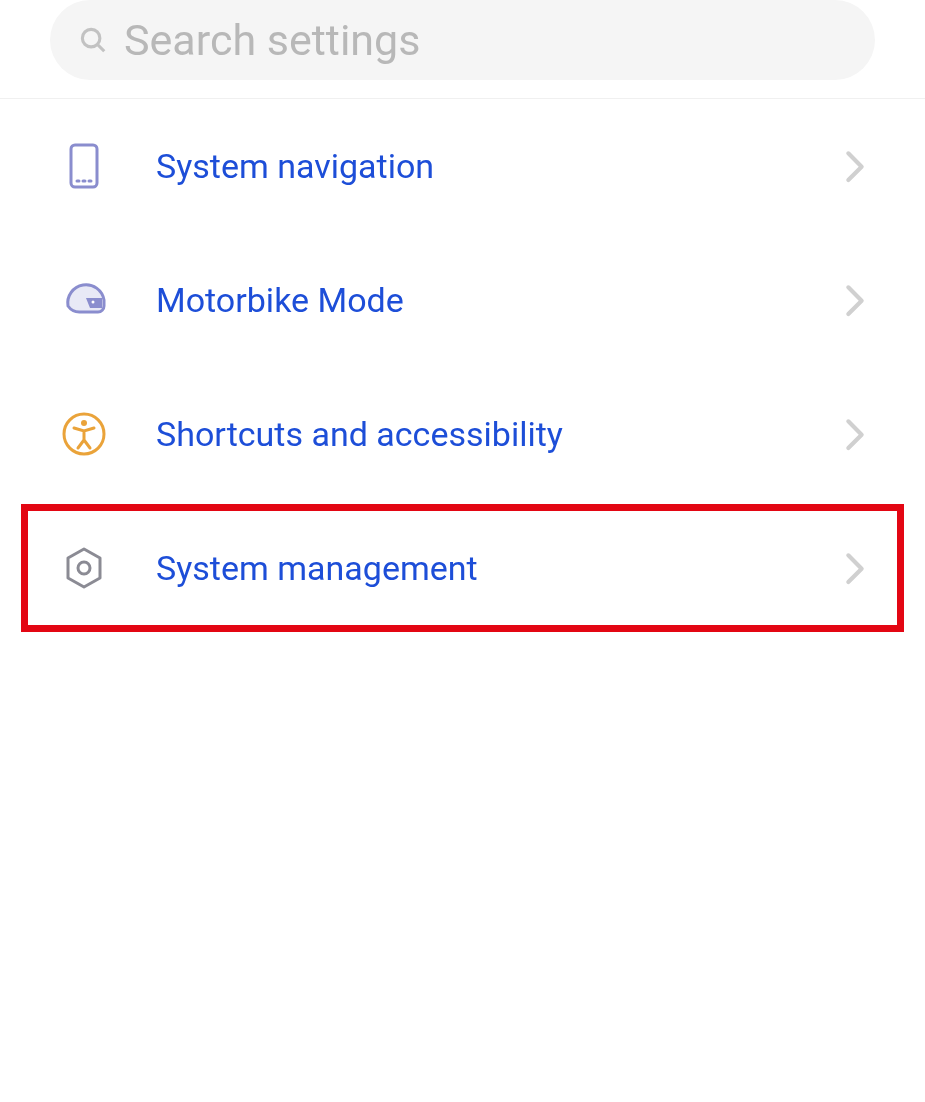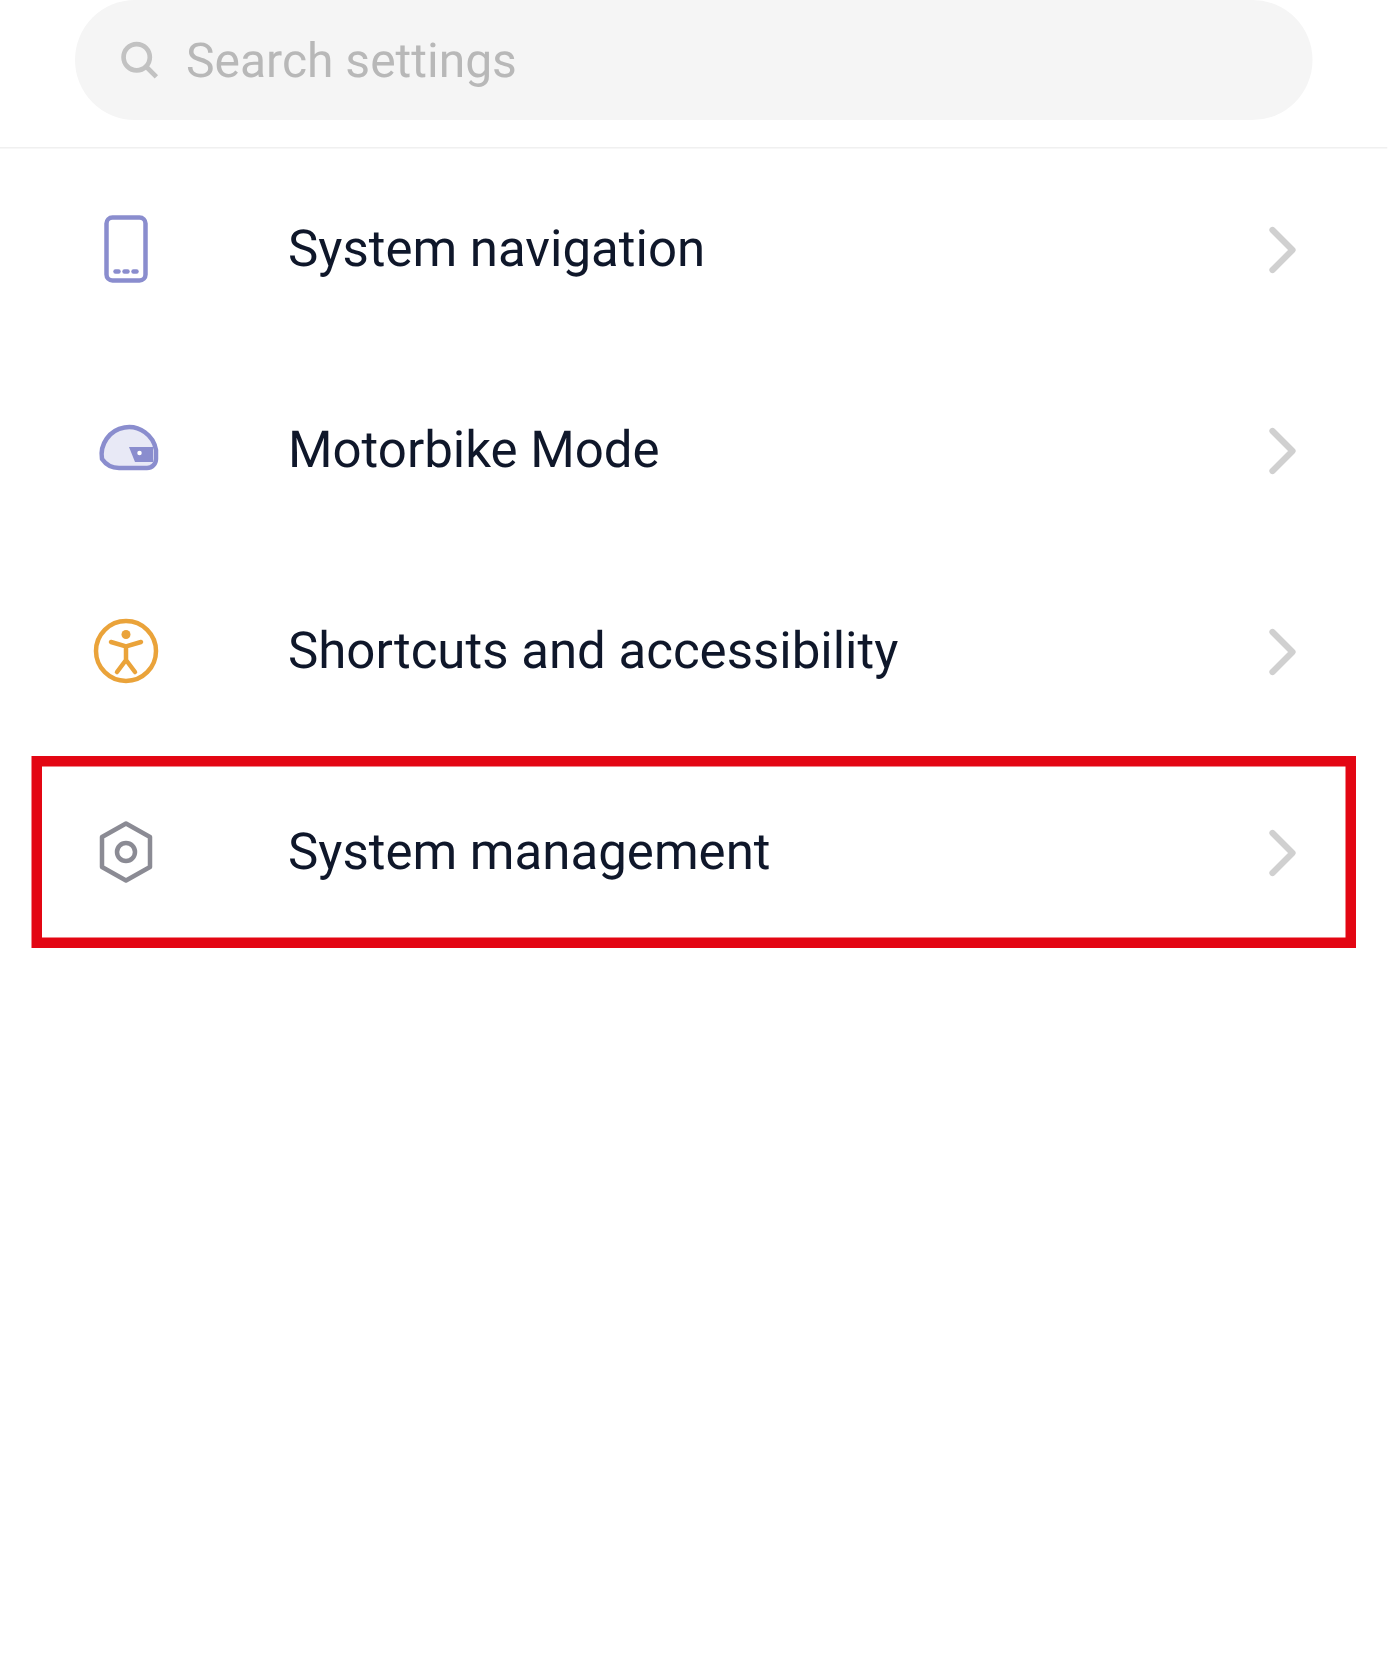--- a/index.html
+++ b/index.html
@@ -14,21 +14,21 @@
   .search-bar { 
     display: flex; align-items: center; 
     background: #f5f5f5; 
     border-radius: 40px; 
     padding: 18px 28px; 
     height: 80px;
   }
   .search-icon { width: 30px; height: 30px; flex-shrink: 0; margin-right: 16px; }
   .search-input {
     border: none; outline: none; background: transparent;
-    font-size: 32px; color: #b0b0b0; width: 100%;
+    font-size: 43px; color: #b0b0b0; width: 100%;
     font-family: inherit;
   }
   .search-input::placeholder { color: #b8b8b8; }
   
   .divider { height: 1px; background: #f0f0f0; width: 100%; }
   
   .list { padding: 0; }
   .list-item {
     display: flex; align-items: center;
     padding: 0 60px;
@@ -44,23 +44,22 @@
   }
   .item-icon {
     width: 48px; height: 48px;
     flex-shrink: 0;
     margin-right: 48px;
     display: flex; align-items: center; justify-content: center;
   }
   .item-label {
     flex: 1;
     font-size: 34px;
-    color: #0f172a;
+    color: #1d4ed8;
     font-weight: 400;
-    margin-left: 36px;
   }
   .chevron { width: 20px; height: 32px; flex-shrink: 0; }
 </style>
 </head>
 <body>
 
 <div class="container">
 
 
   <div class="search-wrapper">

